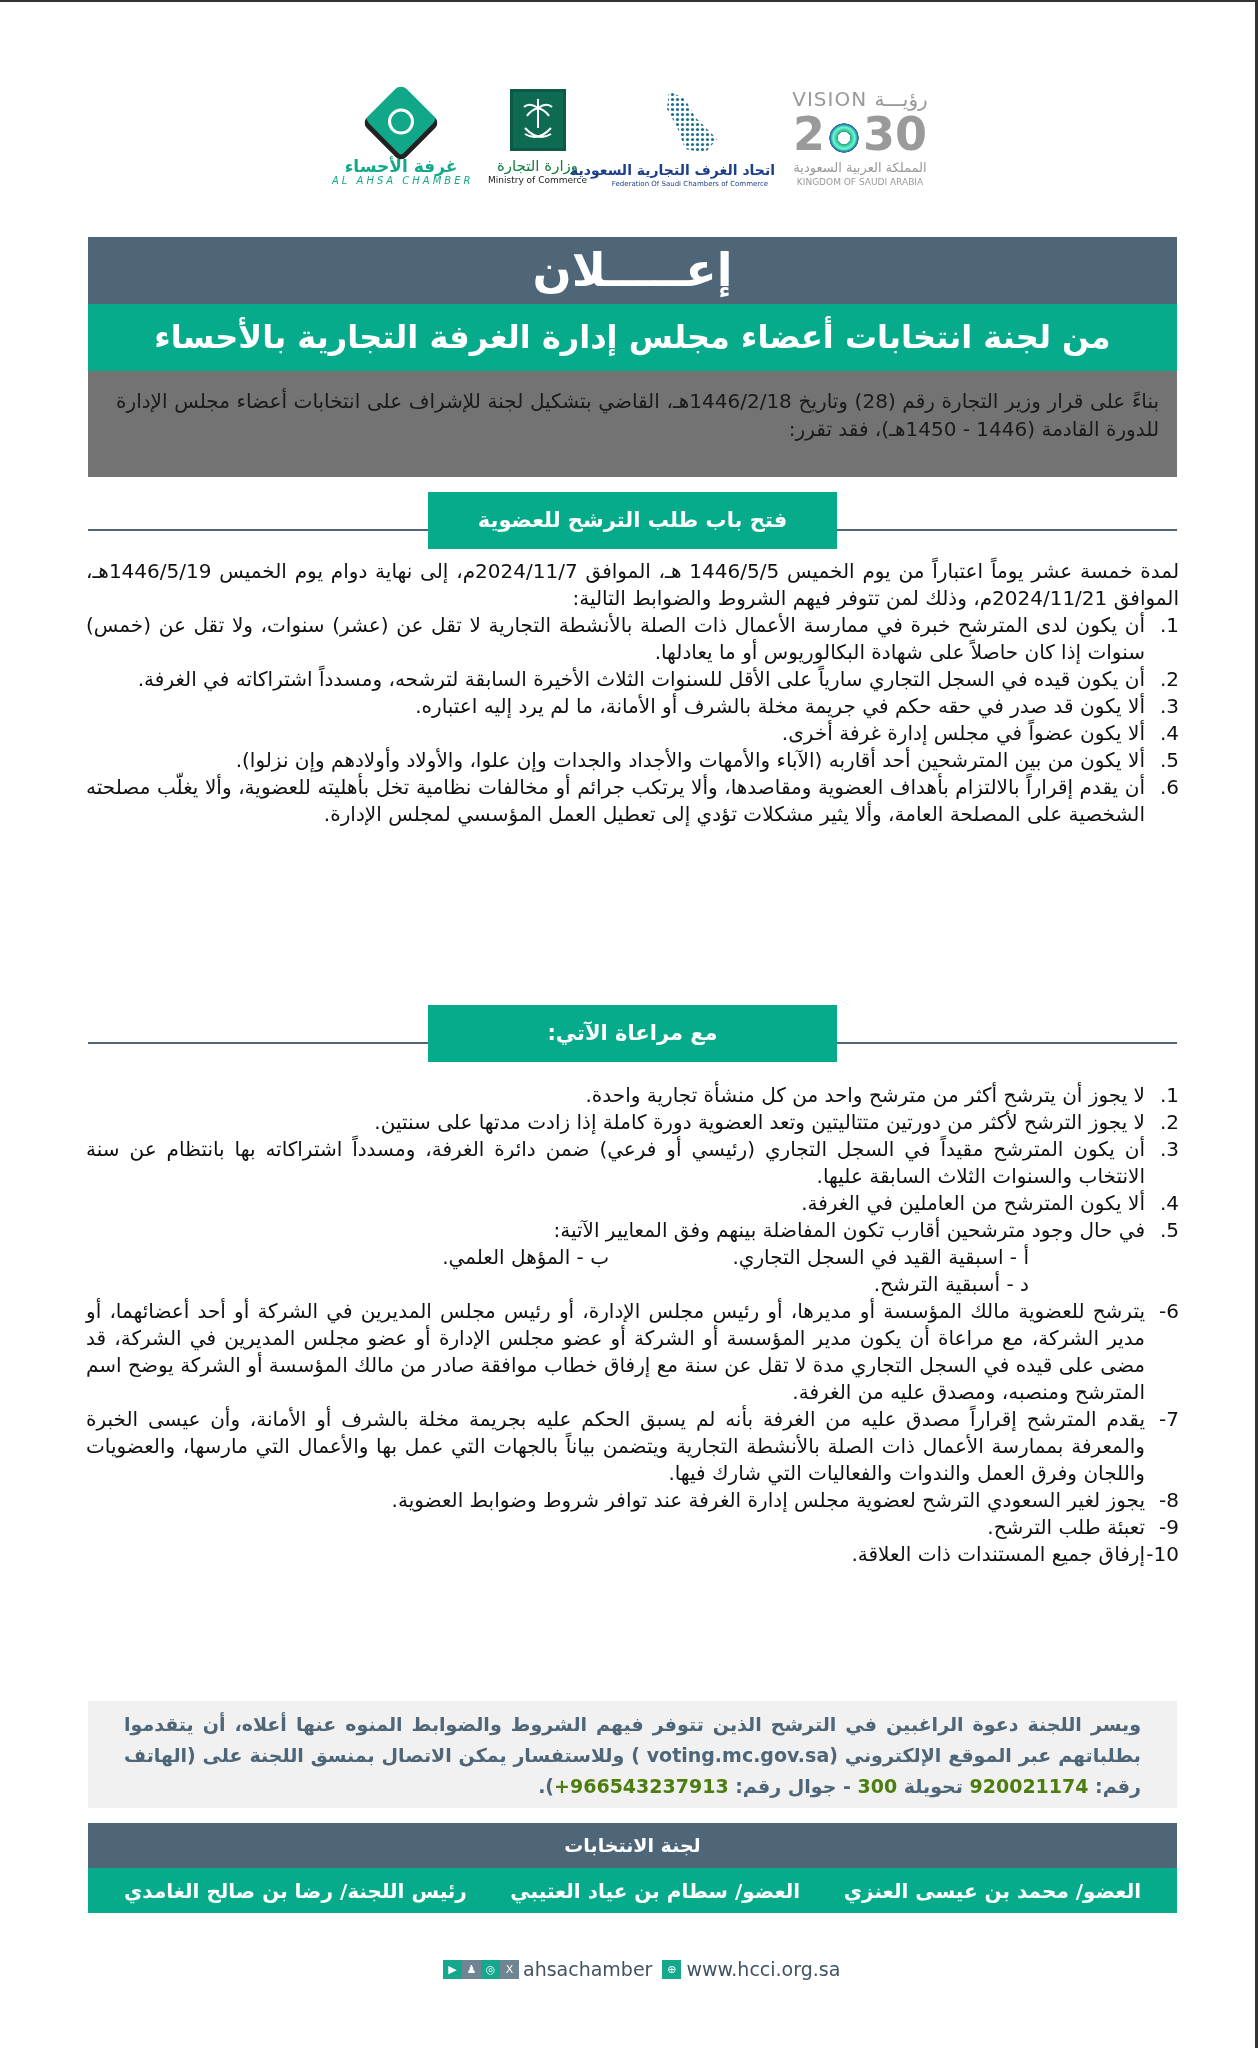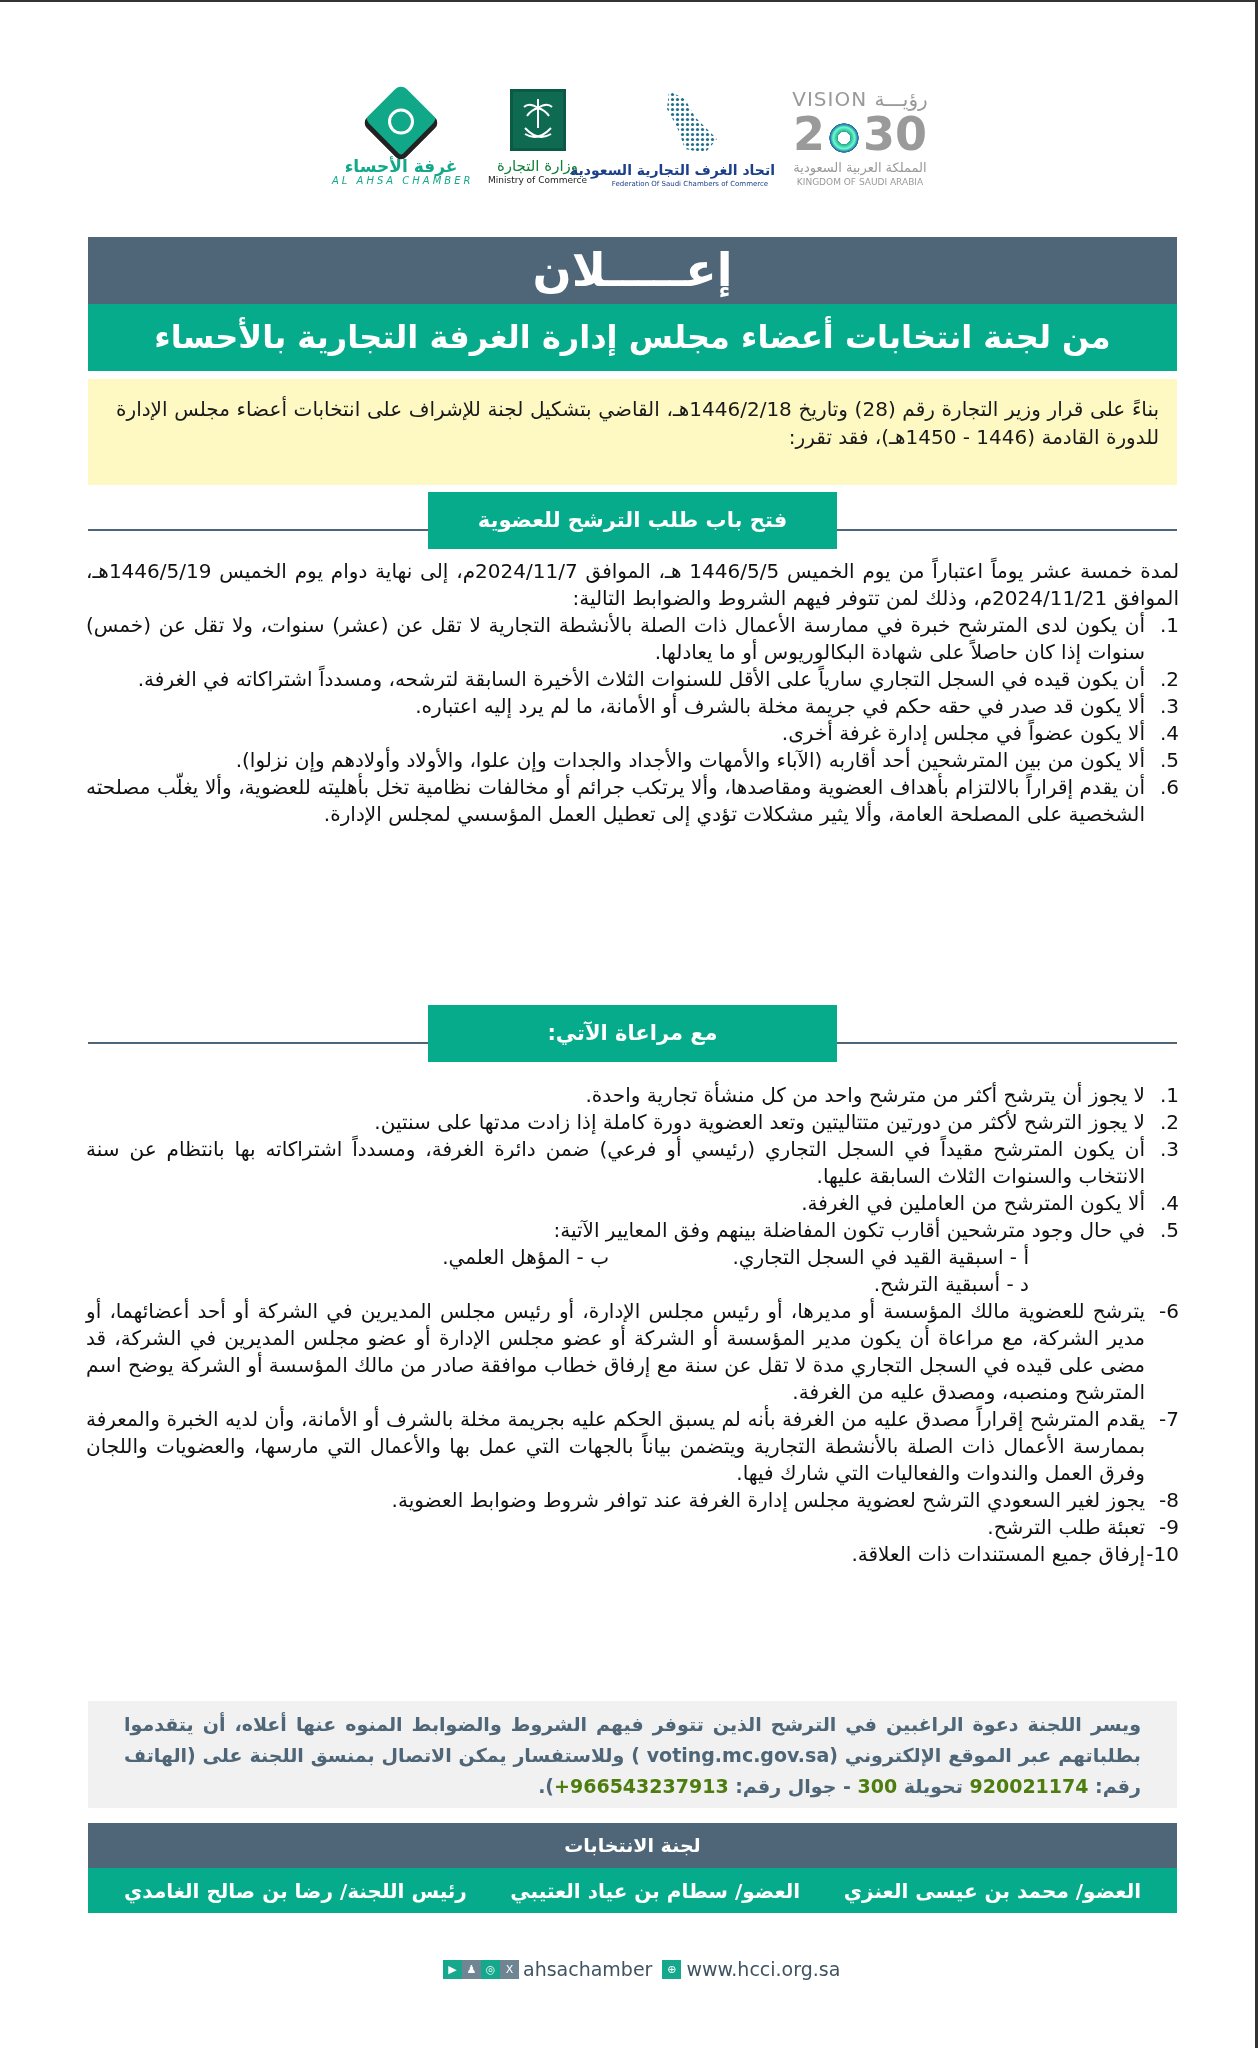--- a/index.html
+++ b/index.html
@@ -41,21 +41,21 @@
   .logo-v2030 .big .star { display: inline-block; width: 34px; height: 34px; vertical-align: middle; margin: 0 2px; background: radial-gradient(circle, #fff 25%, #2aa58a 26%, #6fc 45%, #1c5da0 60%, transparent 62%); border-radius: 50%; }
   .logo-v2030 .cap-ar { color: #999; font-weight: normal; font-size: 13px; }
   .logo-v2030 .cap-en { color: #999; font-size: 9px; }
 
   
   .bar-dark { position: absolute; left: 88px; width: 1089px; background: #4e6677; color: #fff; text-align: center; }
   .bar-green { position: absolute; left: 88px; width: 1089px; background: #05ab8b; color: #fff; text-align: center; }
   .title-main { top: 235px; height: 67px; font-size: 46px; font-weight: bold; line-height: 66px; letter-spacing: 4px; }
   .title-sub { top: 302px; height: 67px; font-size: 32px; font-weight: bold; line-height: 66px; }
 
-  .intro-box { position: absolute; left: 88px; top: 369px; width: 1089px; height: 106px; background: #fef9c3; padding: 16px 18px 0 28px; font-size: 20px; line-height: 28px; color: #1a1a1a; text-align: justify; margin-top: 8px; }
+  .intro-box { position: absolute; left: 88px; top: 369px; width: 1089px; height: 106px; background: #737373; padding: 16px 18px 0 28px; font-size: 20px; line-height: 28px; color: #1a1a1a; text-align: justify; }
 
   
   .section-head { position: absolute; left: 88px; width: 1089px; height: 58px; }
   .section-head .rule { position: absolute; left: 0; right: 0; top: 37px; height: 2px; background: #4e6677; }
   .section-head .pill { position: absolute; left: 340px; width: 409px; height: 57px; top: 0; background: #05ab8b; color: #fff; font-size: 21px; font-weight: bold; text-align: center; line-height: 57px; }
 
   
   .body-text { position: absolute; left: 86px; width: 1093px; font-size: 20px; line-height: 27px; color: #111; text-align: justify; }
   .body-text p { margin: 0; }
   .olist { list-style: none; }
@@ -169,21 +169,21 @@
     <div class="row">
         <span class="c1">أ - اسبقية القيد في السجل التجاري.</span>
         <span class="c2">ب -  المؤهل العلمي.</span>
       </div>
     <div class="row">
         <span class="c2">د - أسبقية الترشح.</span>
       </div>
   </div>
   <ol class="olist">
     <li><span class="num">6-</span><span>يترشح للعضوية مالك المؤسسة أو مديرها، أو رئيس مجلس الإدارة، أو رئيس مجلس المديرين في الشركة أو أحد أعضائهما، أو مدير الشركة، مع مراعاة أن يكون مدير المؤسسة أو الشركة أو عضو مجلس الإدارة أو عضو مجلس المديرين في الشركة، قد مضى على قيده في السجل التجاري مدة لا تقل عن سنة مع إرفاق خطاب موافقة صادر من مالك المؤسسة أو الشركة يوضح اسم المترشح ومنصبه، ومصدق عليه من الغرفة.</span></li>
-    <li><span class="num">7-</span><span>يقدم المترشح إقراراً مصدق عليه من الغرفة بأنه لم يسبق الحكم عليه بجريمة مخلة بالشرف أو الأمانة، وأن لديه الخبرة والمعرفة بممارسة الأعمال ذات الصلة بالأنشطة التجارية ويتضمن بياناً بالجهات التي عمل بها والأعمال التي مارسها، والعضويات واللجان وفرق العمل والندوات والفعاليات التي شارك فيها.</span></li>
+    <li><span class="num">7-</span><span>يقدم المترشح إقراراً مصدق عليه من الغرفة بأنه لم يسبق الحكم عليه بجريمة مخلة بالشرف أو الأمانة، وأن عيسى الخبرة والمعرفة بممارسة الأعمال ذات الصلة بالأنشطة التجارية ويتضمن بياناً بالجهات التي عمل بها والأعمال التي مارسها، والعضويات واللجان وفرق العمل والندوات والفعاليات التي شارك فيها.</span></li>
     <li><span class="num">8-</span><span>يجوز لغير السعودي الترشح لعضوية مجلس إدارة الغرفة عند توافر شروط وضوابط العضوية.</span></li>
     <li><span class="num">9-</span><span>تعبئة طلب الترشح.</span></li>
     <li><span class="num">10-</span><span>إرفاق جميع المستندات ذات العلاقة.</span></li>
   </ol>
 </div>
 
 <div class="contact-box">
   <span>ويسر اللجنة دعوة الراغبين في الترشح الذين تتوفر فيهم الشروط والضوابط المنوه عنها أعلاه، أن يتقدموا بطلباتهم عبر الموقع الإلكتروني (</span><span class="url">voting.mc.gov.sa</span><span> ) وللاستفسار يمكن الاتصال بمنسق اللجنة على (الهاتف رقم: </span><span class="hl">920021174</span><span> تحويلة </span><span class="hl">300</span><span> - جوال رقم: </span><span class="hl" dir="ltr">+966543237913</span><span>).</span>
 </div>
 

